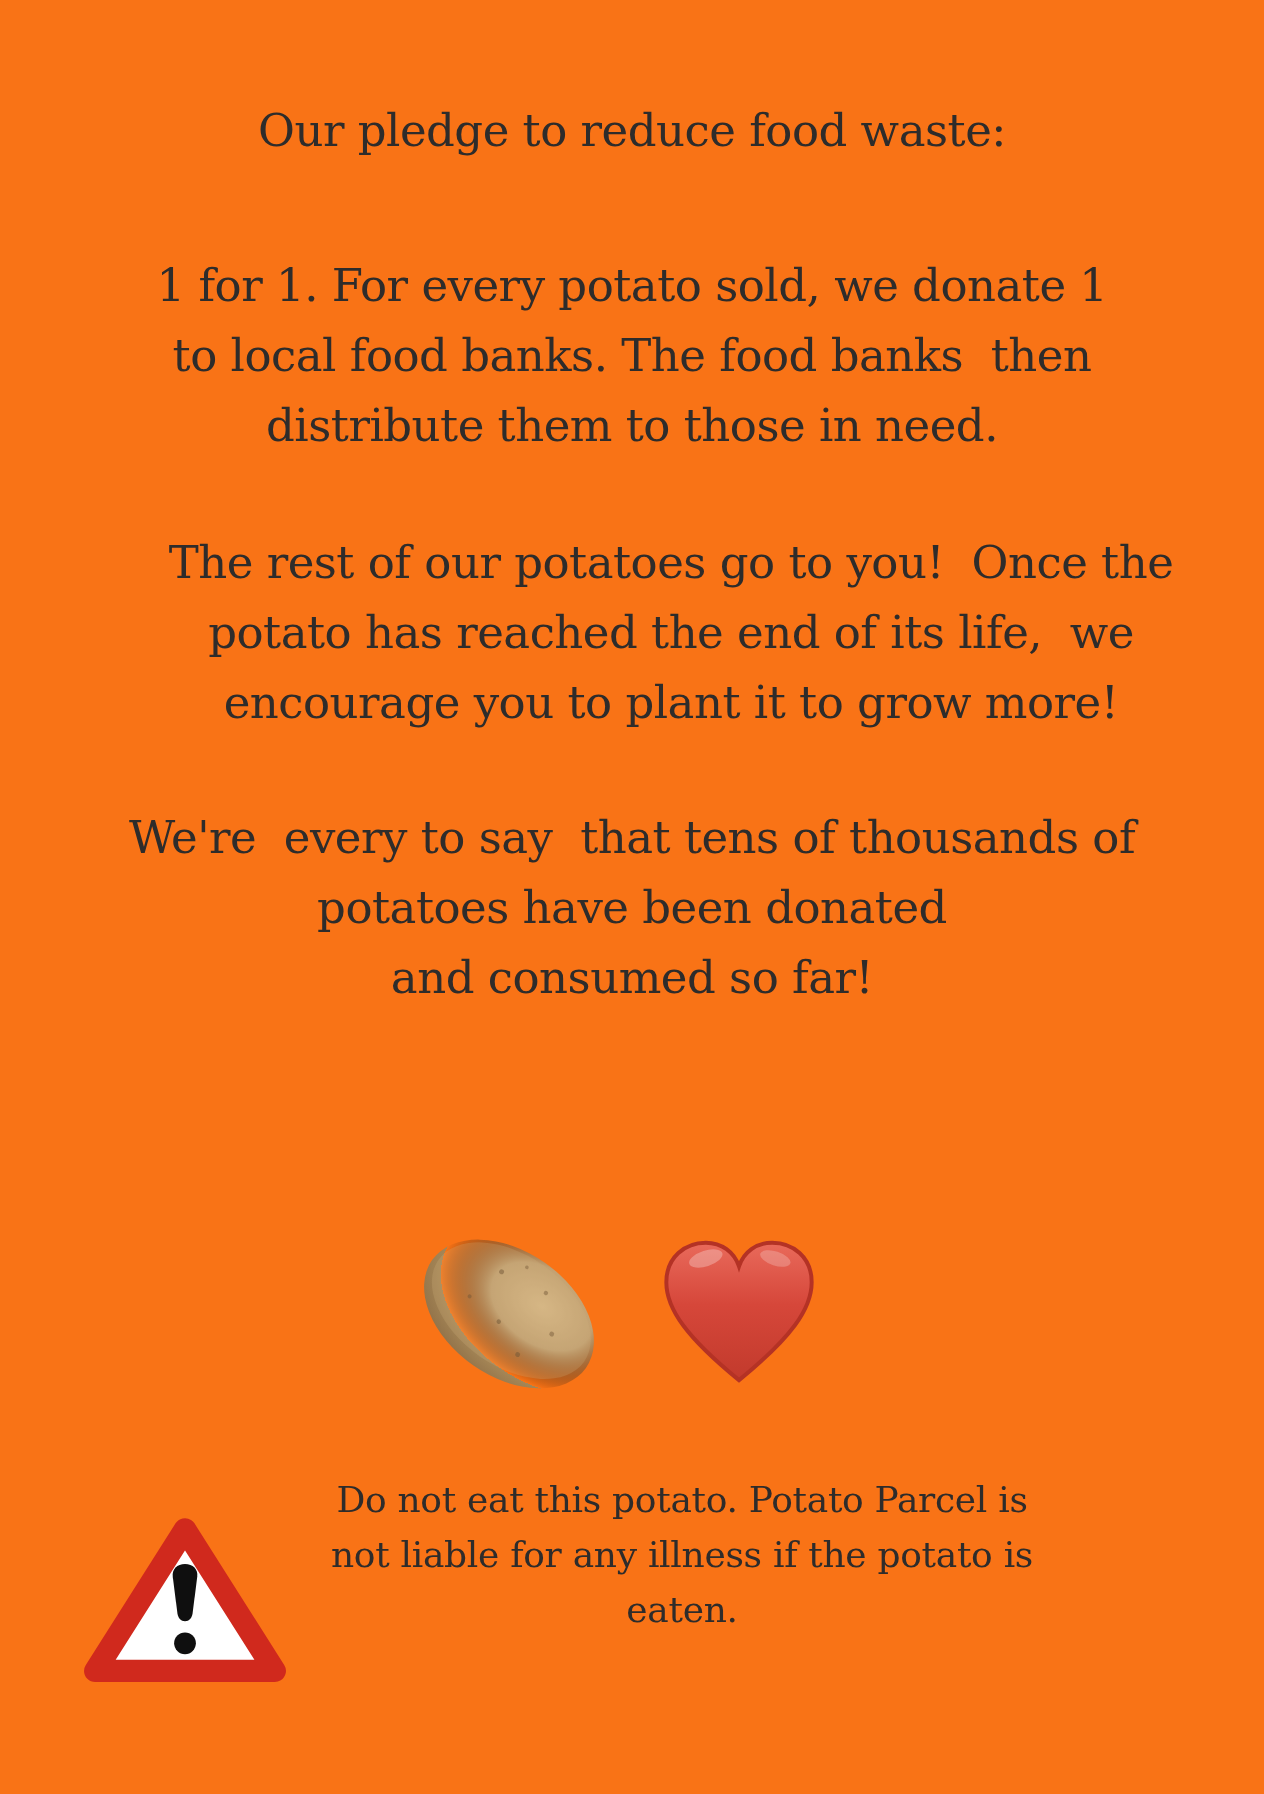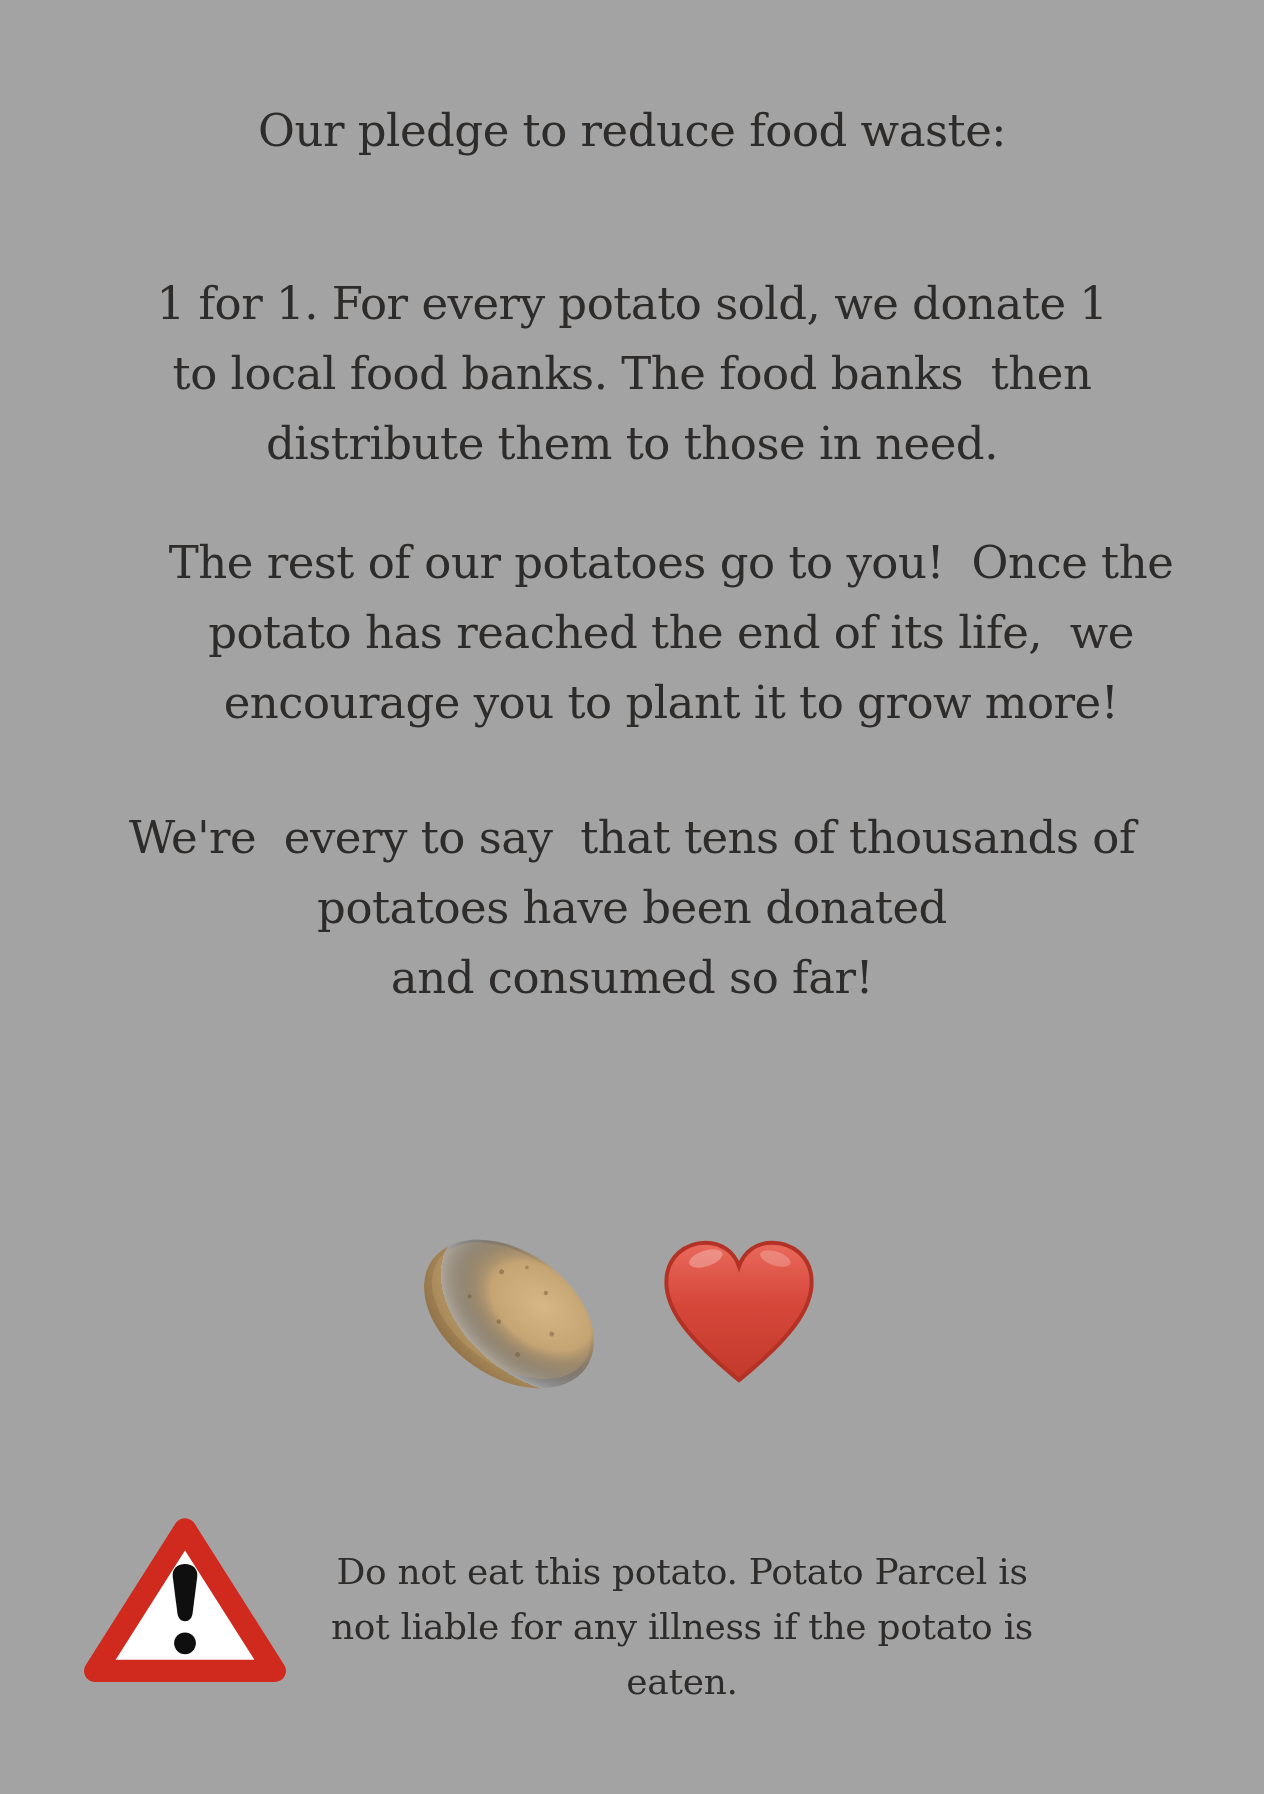--- a/index.html
+++ b/index.html
@@ -1,20 +1,20 @@
 <!DOCTYPE html>
 <html><head>
 <meta charset="utf-8">
 <style>
   html, body { margin: 0; padding: 0; background: #ffffff; }
   .page {
     position: relative;
     width: 1264px;
     height: 1794px;
-    background: #a3a3a3;
+    background: #f97316;
     font-family: "DejaVu Serif", serif;
     color: #2e2c2b;
     overflow: hidden;
   }
   .heading {
     position: absolute;
     top: 96px;
     left: 0;
     width: 100%;
     margin: 0;
@@ -29,31 +29,31 @@
     position: absolute;
     left: 0;
     width: 100%;
     margin: 0;
     text-align: center;
     font-size: 45px;
     line-height: 70px;
     white-space: pre-wrap;
     letter-spacing: -0.5px;
   }
-  .para-1 { top: 269px; }
+  .para-1 { top: 251px; }
   .para-2 { top: 528px; margin-left: 39px; }
   .para-3 { top: 803px; }
   .emoji { position: absolute; display: block; }
   .potato-emoji { left: 408px; top: 1213px; width: 202px; height: 202px; }
   .heart-emoji  { left: 660px; top: 1229px; width: 158px; height: 168px; }
   .warning-triangle { position: absolute; left: 78px; top: 1512px; width: 214px; height: 178px; }
   .warning-text {
     position: absolute;
     left: 278px;
-    top: 1544px;
+    top: 1472px;
     width: 808px;
     margin: 0;
     text-align: center;
     font-size: 36px;
     line-height: 55px;
     white-space: pre-wrap;
     letter-spacing: -0.3px;
   }
 </style>
 </head>

